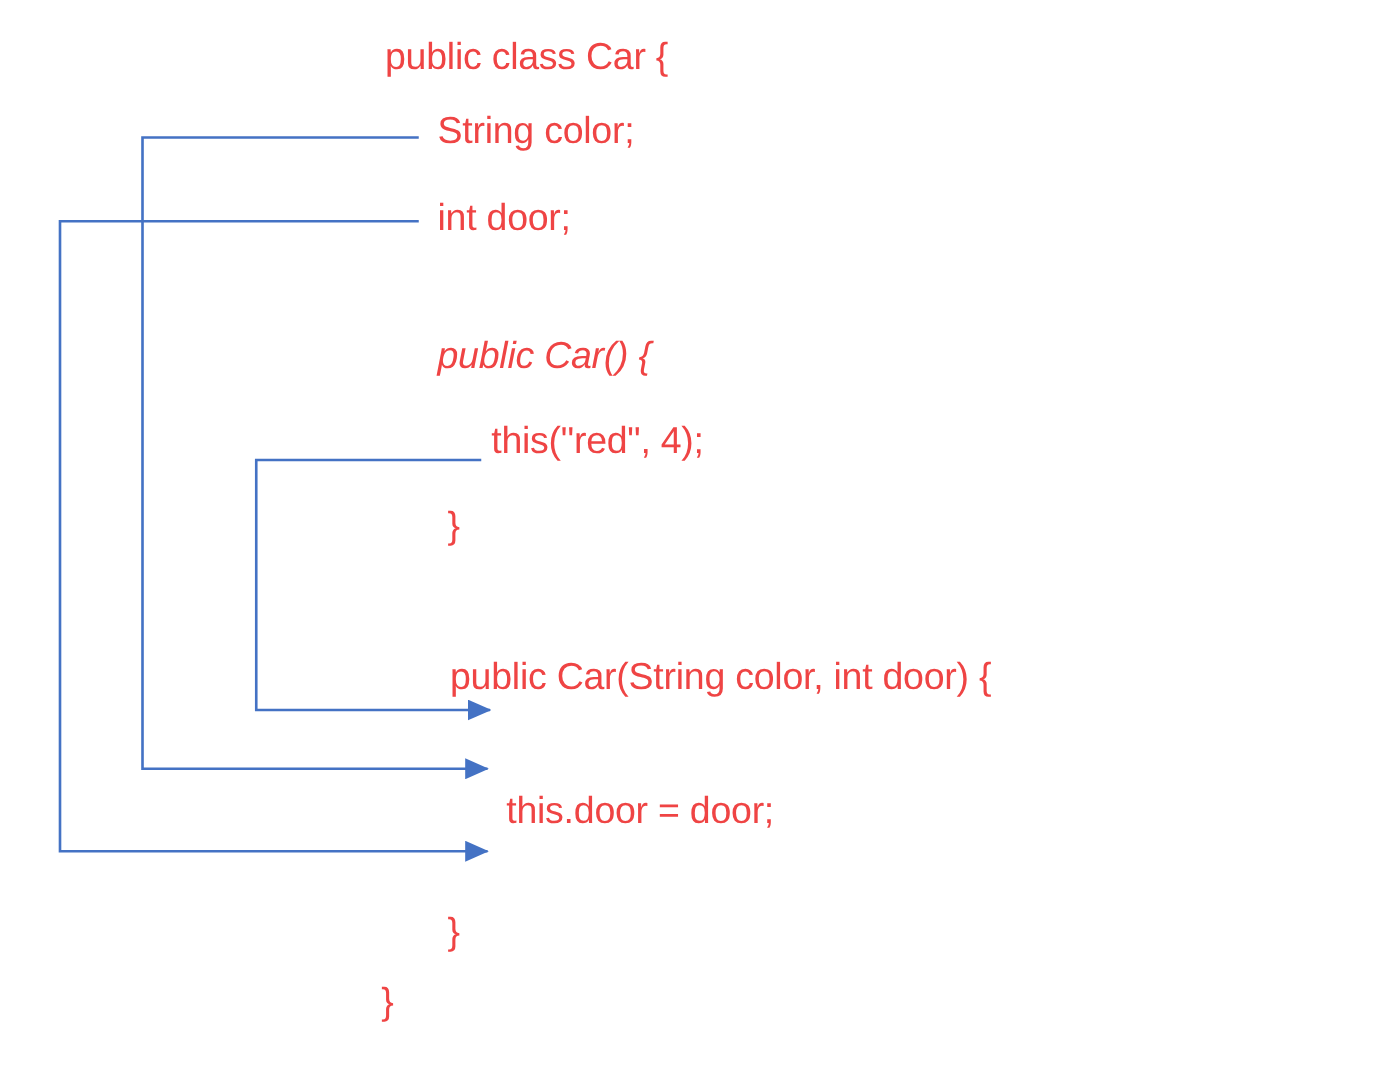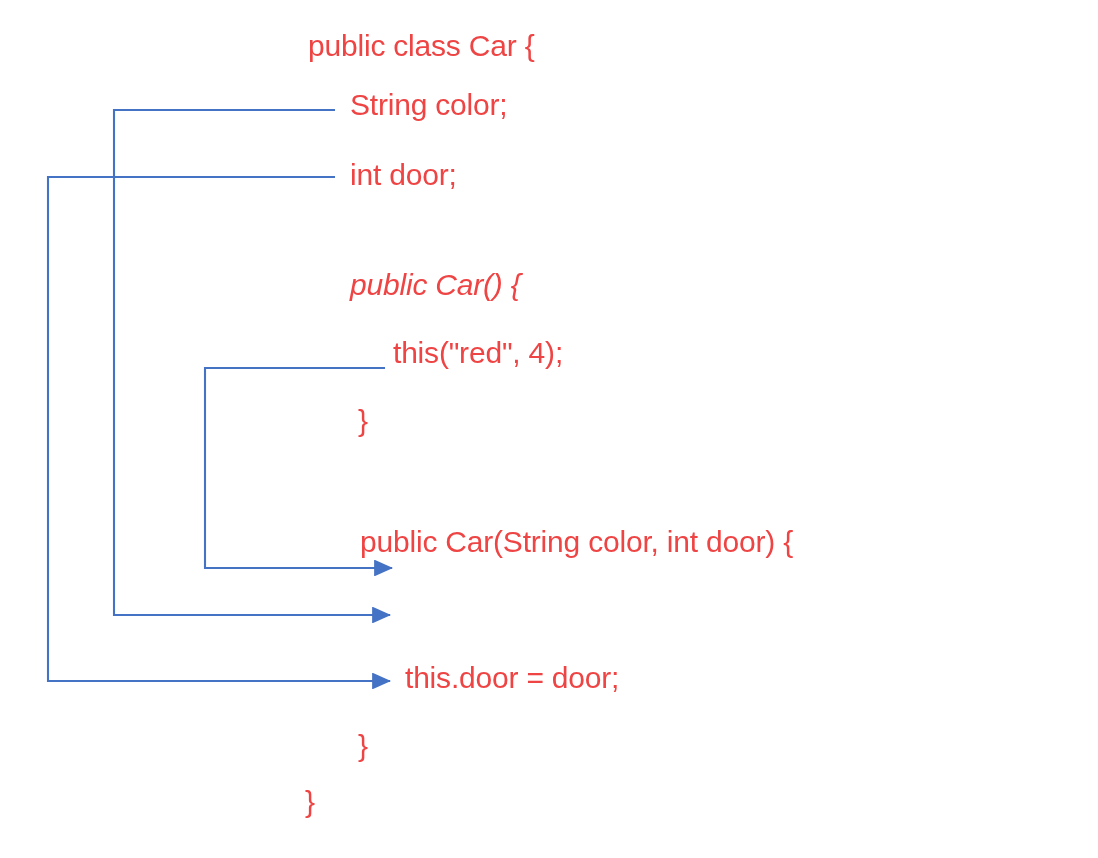--- a/index.html
+++ b/index.html
@@ -58,19 +58,19 @@
 
   <div class="code-line" style="left:350px; top:270px;font-style:italic;">public Car() {</div>
 
   <div class="code-line" style="left:393px; top:338px;">this("red", 4);</div>
 
   <div class="code-line" style="left:358px; top:406px;">}</div>
 
   <div class="code-line" style="left:340px; top:527px;margin-left:20px;">public Car(String color, int door) {</div>
 
 
-  <div class="code-line" style="left:405px; top:663px;">this.door = door;</div>
+  <div class="code-line" style="left:405px; top:634px;">this.door = door;</div>
 
   <div class="code-line" style="left:358px; top:731px;">}</div>
 
   <div class="code-line" style="left:305px; top:787px;">}</div>
 
 </div>
 
 </body></html>

